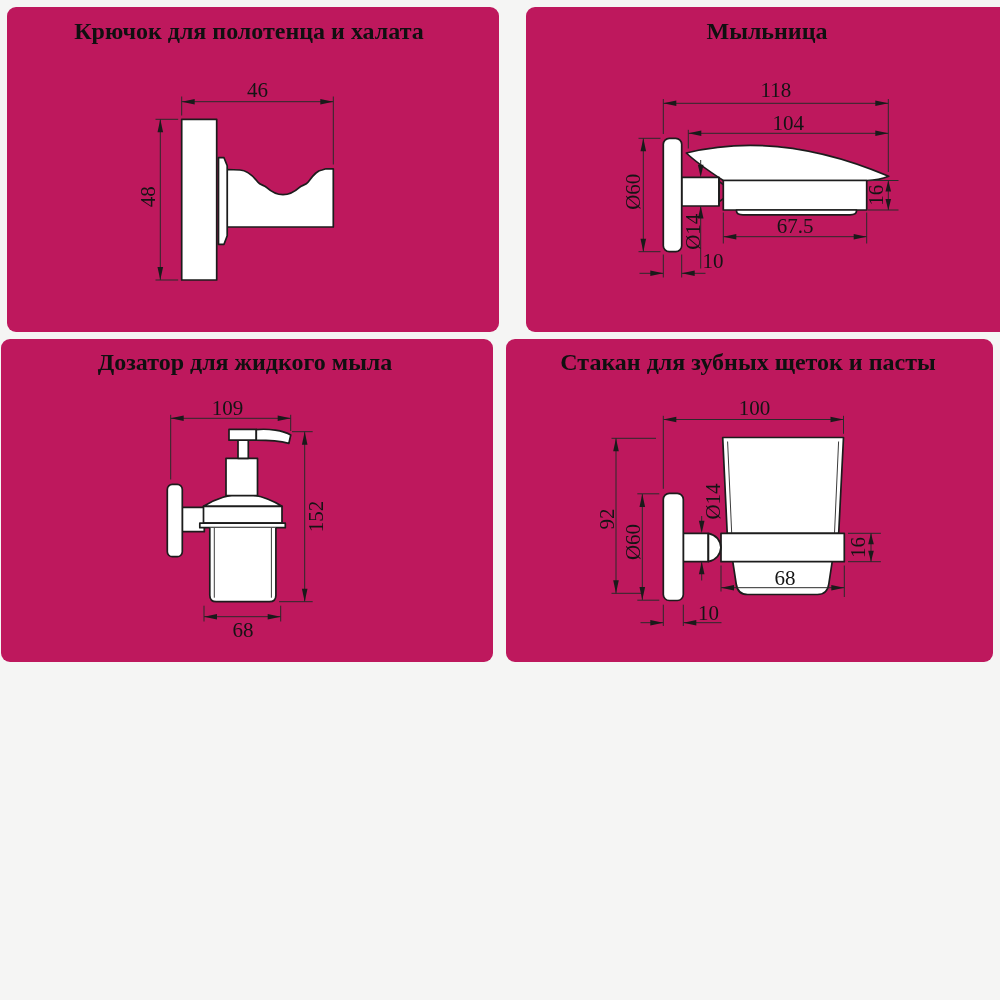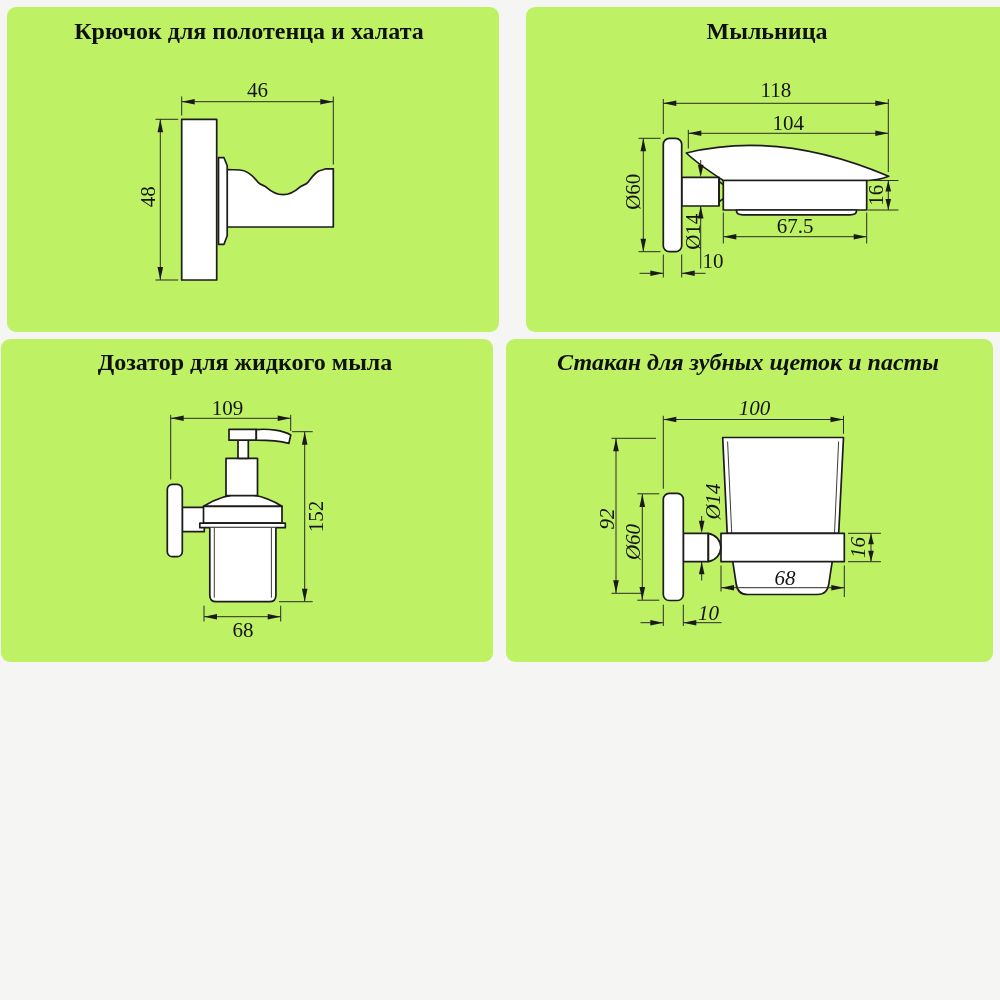--- a/index.html
+++ b/index.html
@@ -6,28 +6,28 @@
   body{
     width:1000px;height:1000px;
     background:#f5f5f4;
     font-family:"Liberation Serif", serif;
     position:relative;
     overflow:hidden;
   }
   .sheet{position:relative;width:1000px;height:1000px;}
   .panel{
     position:absolute;
-    background:#bef264;
+    background:#be185d;
     border-radius:9px;
   }
   .panel svg{position:absolute;left:0;top:0;width:100%;height:100%;display:block;}
   #panel-hook      {left:7px;  top:7px;   width:492px; height:325px;}
   #panel-soapdish  {left:526px;top:7px;   width:487px; height:325px;}
   #panel-dispenser {left:1px;  top:339px; width:492px; height:323px;}
-  #panel-cup       {left:506px;top:339px; width:487px; height:323px;font-style:italic;}
+  #panel-cup       {left:506px;top:339px; width:487px; height:323px;}
 
   svg text{
     font-family:"Liberation Serif", serif;
     font-size:21px;
     fill:#141414;
   }
   svg text.title{font-size:24px;font-weight:bold;fill:#101010;}
   .obj{fill:#ffffff;stroke:#1c1c1c;stroke-width:1.7;stroke-linejoin:round;}
   .objline{fill:none;stroke:#1c1c1c;stroke-width:1.7;stroke-linejoin:round;}
   .glass{fill:none;stroke:#3c3c3c;stroke-width:1;}

